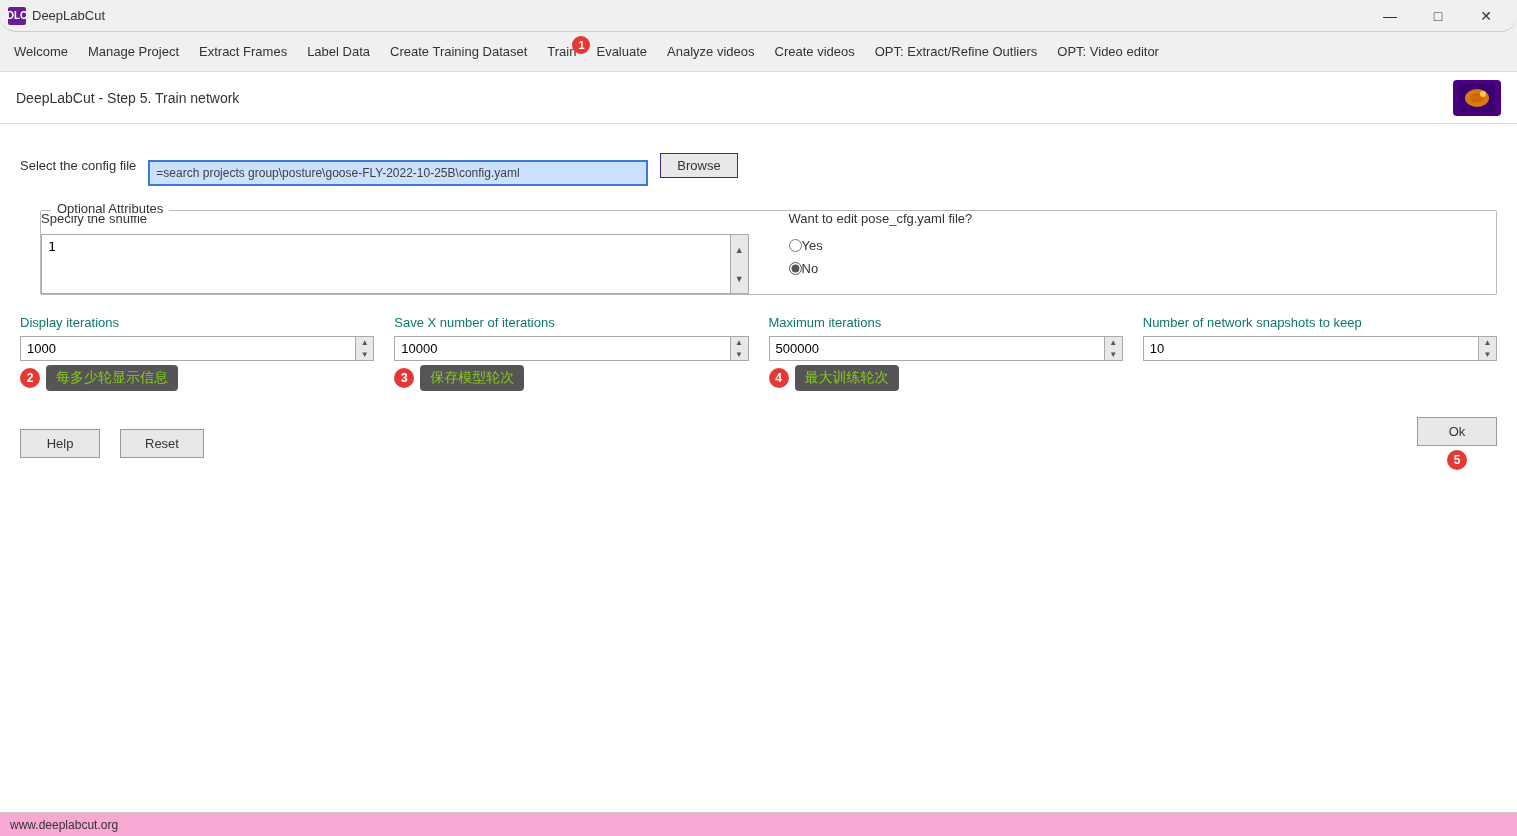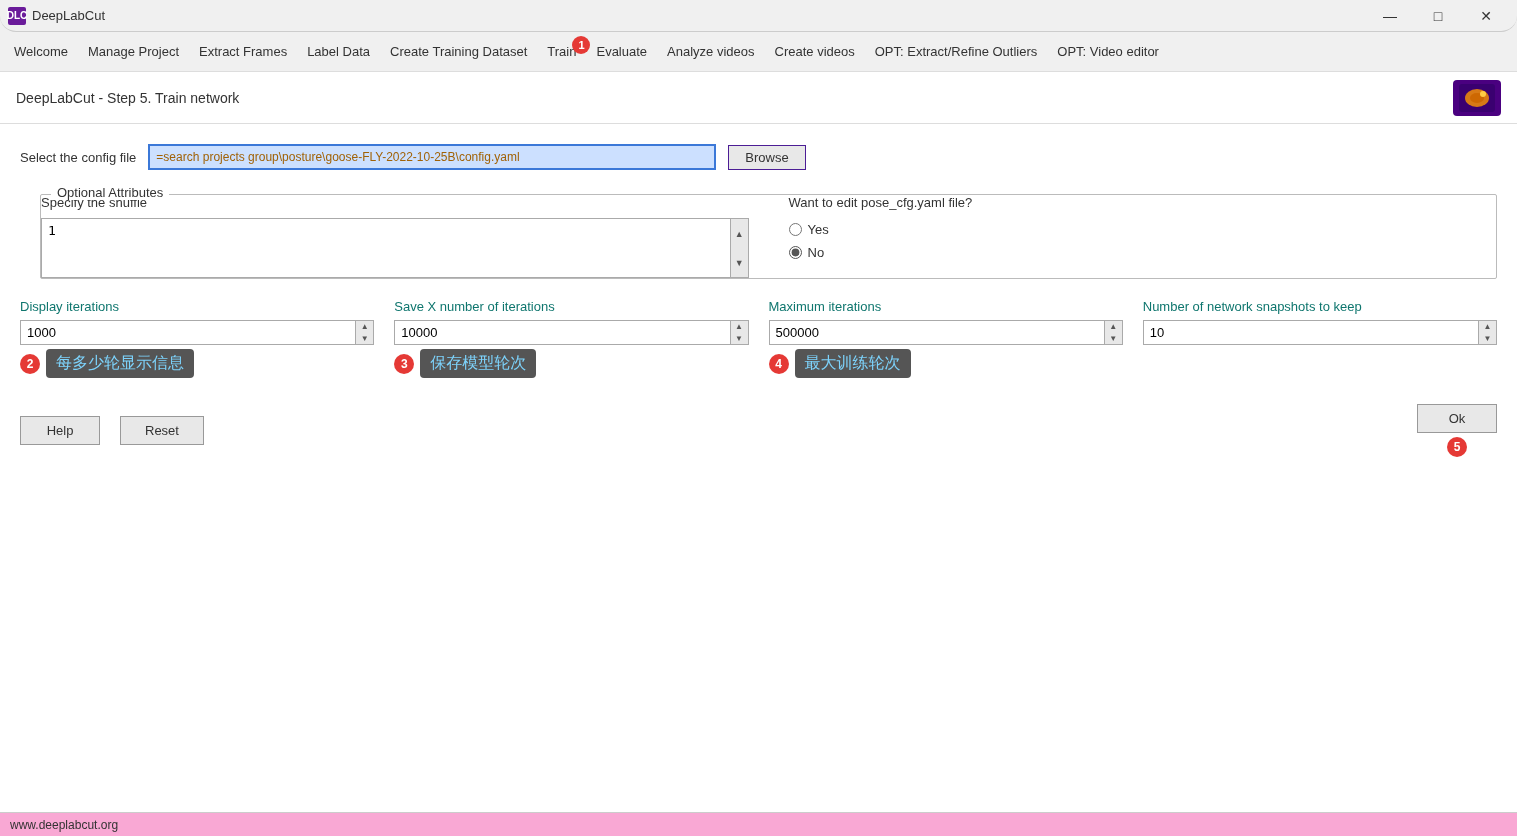--- a/index.html
+++ b/index.html
@@ -143,27 +143,28 @@
       align-items: center;
       gap: 12px;
       margin-bottom: 24px;
     }
     .config-label {
       font-size: 13px;
       color: #333;
       white-space: nowrap;
     }
     .config-input {
-      width: 568px;
+      width: 500px;
       padding: 4px 6px;
       border: 2px solid #3b78d8;
       font-size: 12px;
       background: #cce0ff;
-      color: #a16207;
+      color: #404040;
       outline: none;
+      margin-top: 16px;
     }
     .browse-btn {
       padding: 4px 16px;
       border: 1px solid #4c1d95;
       background: #e8e8e8;
       cursor: pointer;
       font-size: 13px;
       color: #333;
     }
 
@@ -240,21 +241,20 @@
       margin-bottom: 12px;
     }
     .radio-group {
       display: flex;
       flex-direction: column;
       gap: 8px;
     }
     .radio-item {
       display: flex;
       align-items: center;
-      gap: 6px;
       cursor: pointer;
     }
     .radio-input {
       cursor: pointer;
       accent-color: #555;
     }
     .radio-label {
       font-size: 13px;
       color: #333;
     }
@@ -312,24 +312,24 @@
       width: 20px;
       height: 20px;
       font-size: 12px;
       display: flex;
       align-items: center;
       justify-content: center;
       font-weight: bold;
     }
     .tooltip-bubble {
       background: #555;
-      color: #7dd3fc;
+      color: #84cc16;
       padding: 4px 10px;
       border-radius: 4px;
-      font-size: 16px;
+      font-size: 14px;
       white-space: nowrap;
     }
 
     
     .buttons-row {
       display: flex;
       align-items: center;
       gap: 20px;
       padding: 10px 0;
       position: relative;

